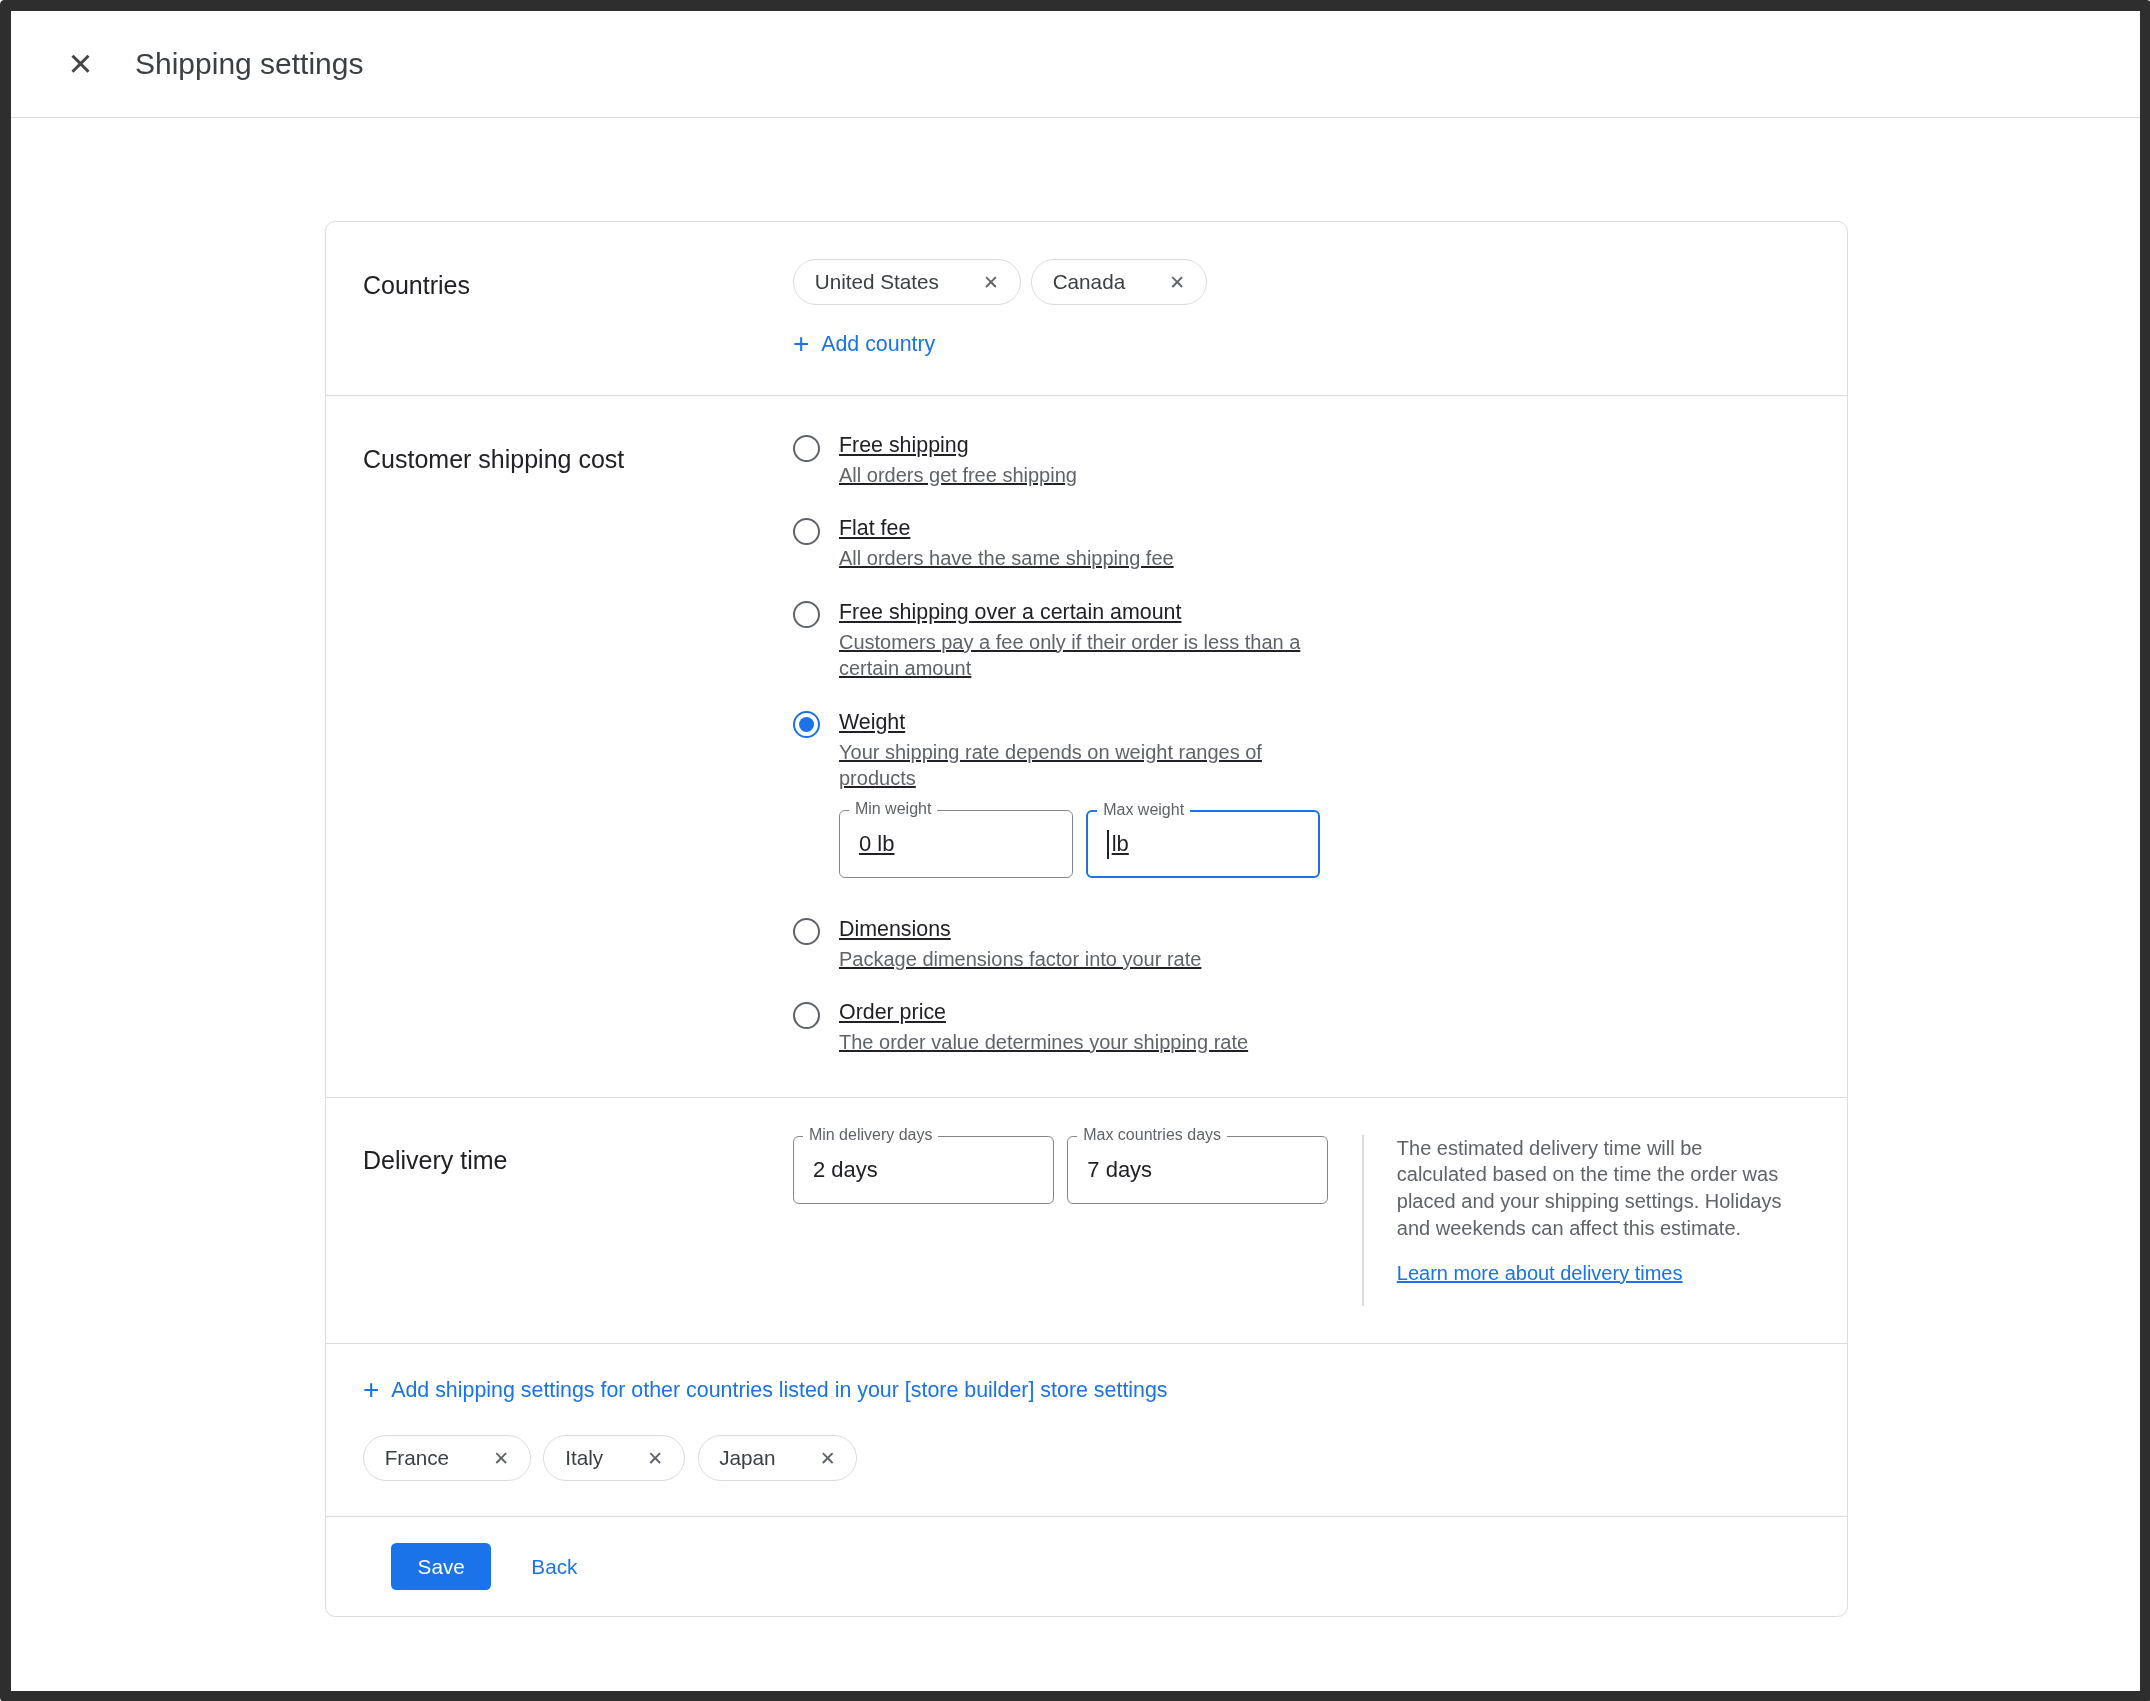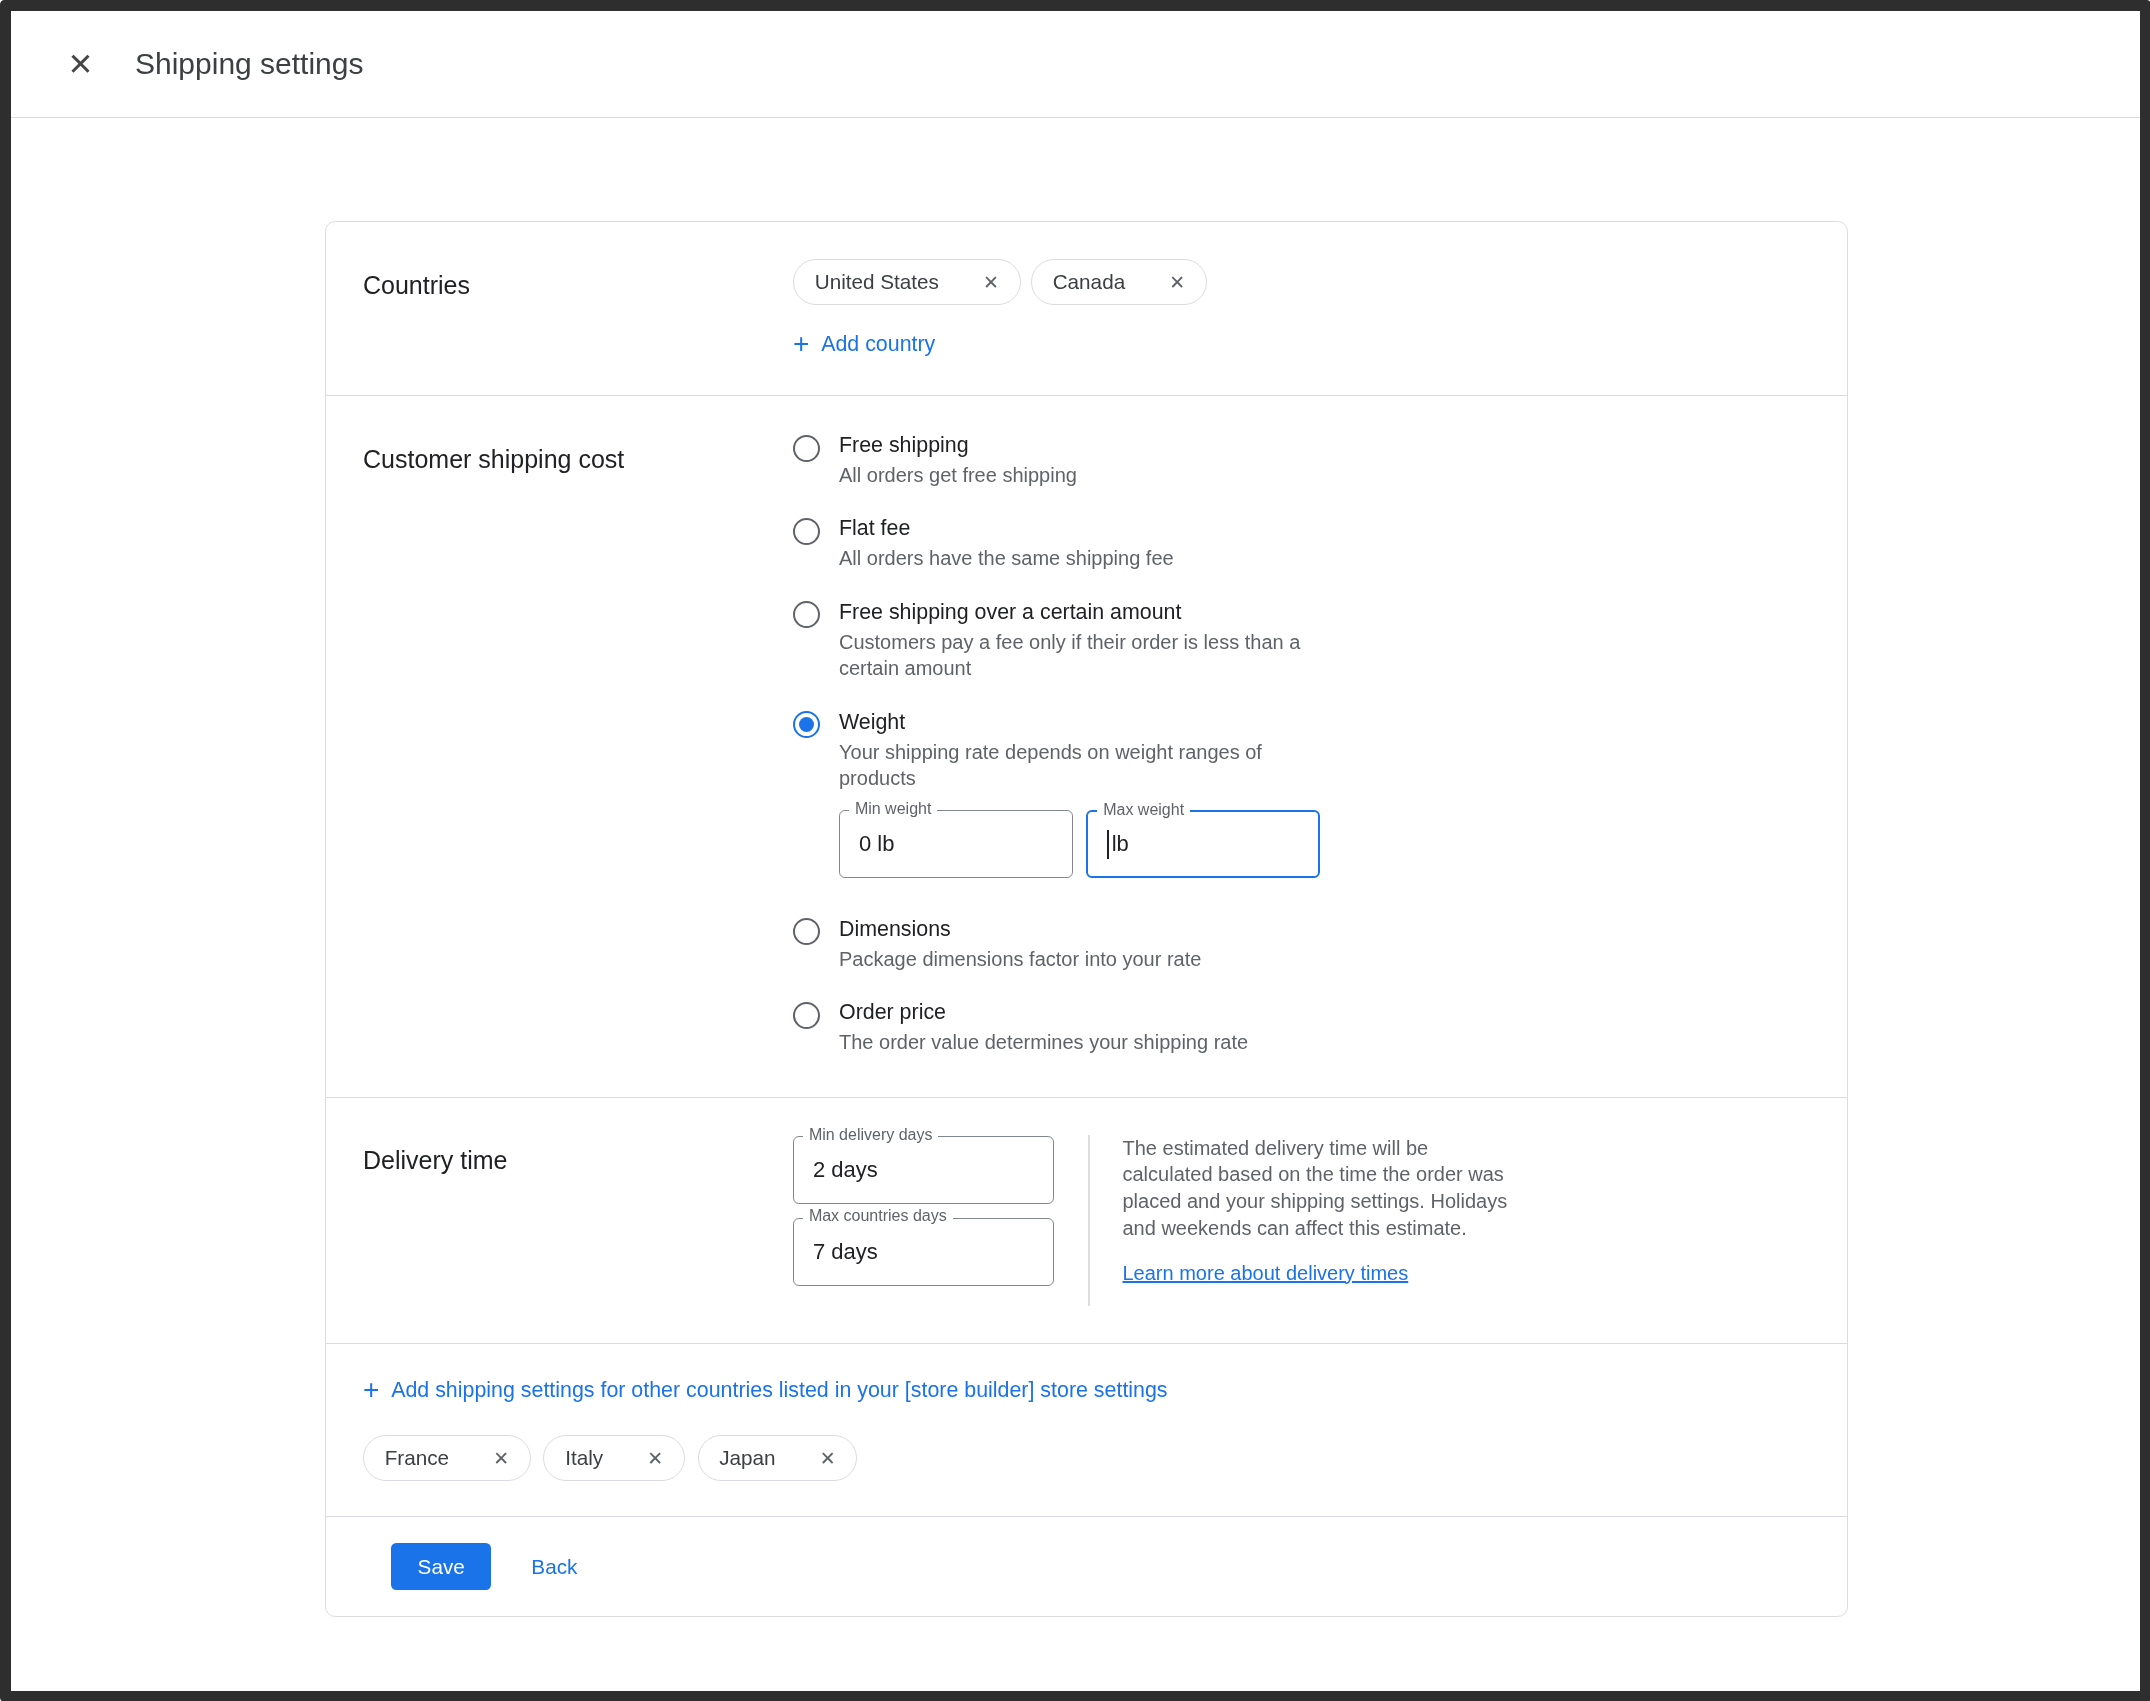--- a/index.html
+++ b/index.html
@@ -94,20 +94,21 @@
   }
   .add-link .plus { font-size: 28px; font-weight: 400; line-height: 1; }
   .add-link .add-label { font-size: 21.4px; font-weight: 500; }
 
   
   .option {
     display: flex;
     align-items: flex-start;
     margin-bottom: 28px;
     cursor: pointer;
+    text-decoration: underline;
   }
   .option:last-child { margin-bottom: 4.4px; }
   .radio {
     width: 27px; height: 27px;
     flex: 0 0 27px;
     border: 2.2px solid #5f6368;
     border-radius: 50%;
     position: relative;
     margin-top: 1.5px;
   }
@@ -161,21 +162,21 @@
     width: 2.2px; height: 29.5px;
     background: #202124;
     vertical-align: middle;
     margin-right: 2.2px;
     animation: blink 1s steps(1) infinite;
   }
   @keyframes blink { 50% { opacity: 0; } }
 
   
   .delivery-content { display: flex; align-items: flex-start; }
-  .delivery-fields { display: flex; gap: 13.3px; margin-top: 1.5px; flex-direction: column; }
+  .delivery-fields { display: flex; gap: 13.3px; margin-top: 1.5px; }
   .v-divider {
     width: 1.5px;
     height: 171px;
     background: #dadce0;
     margin-left: 34px;
     flex: 0 0 1.5px;
   }
   .delivery-info { margin-left: 33px; width: 391px; }
   .delivery-info-text {
     font-size: 20px;

